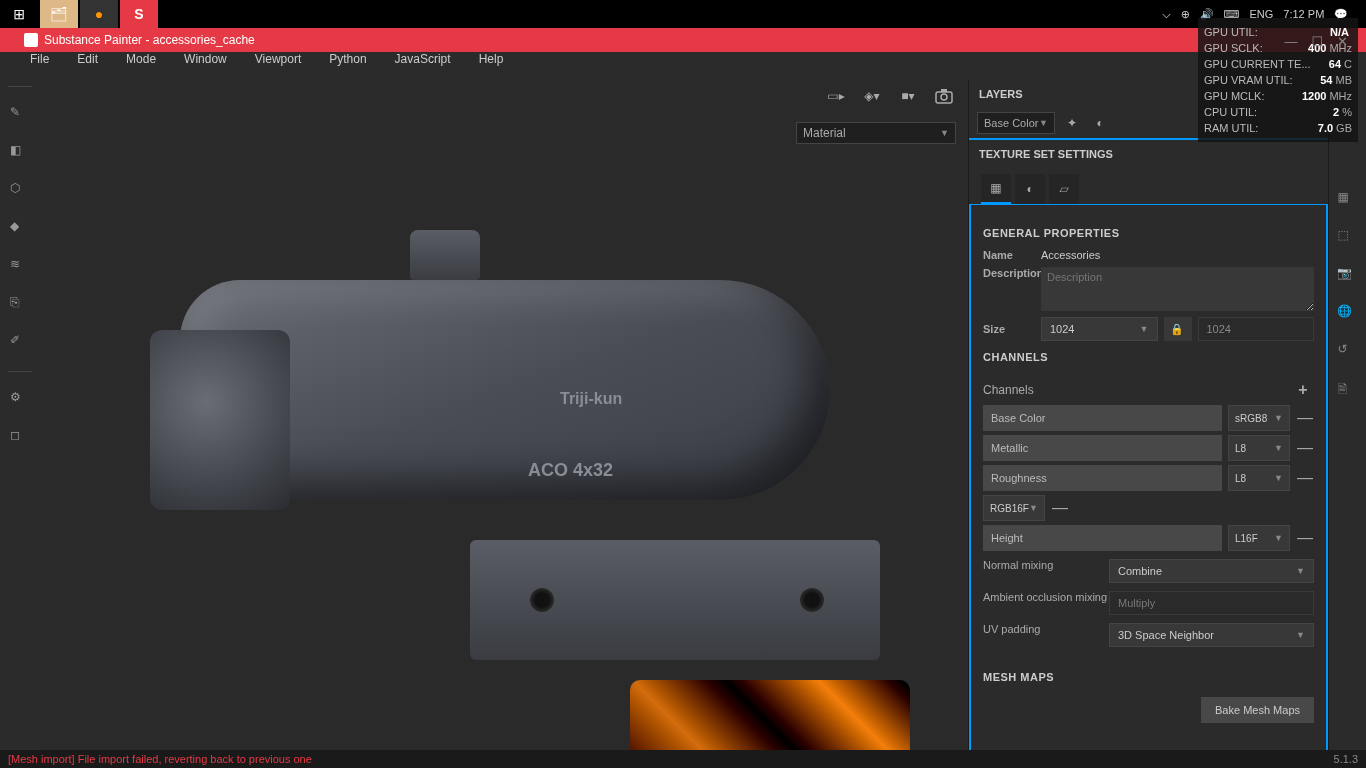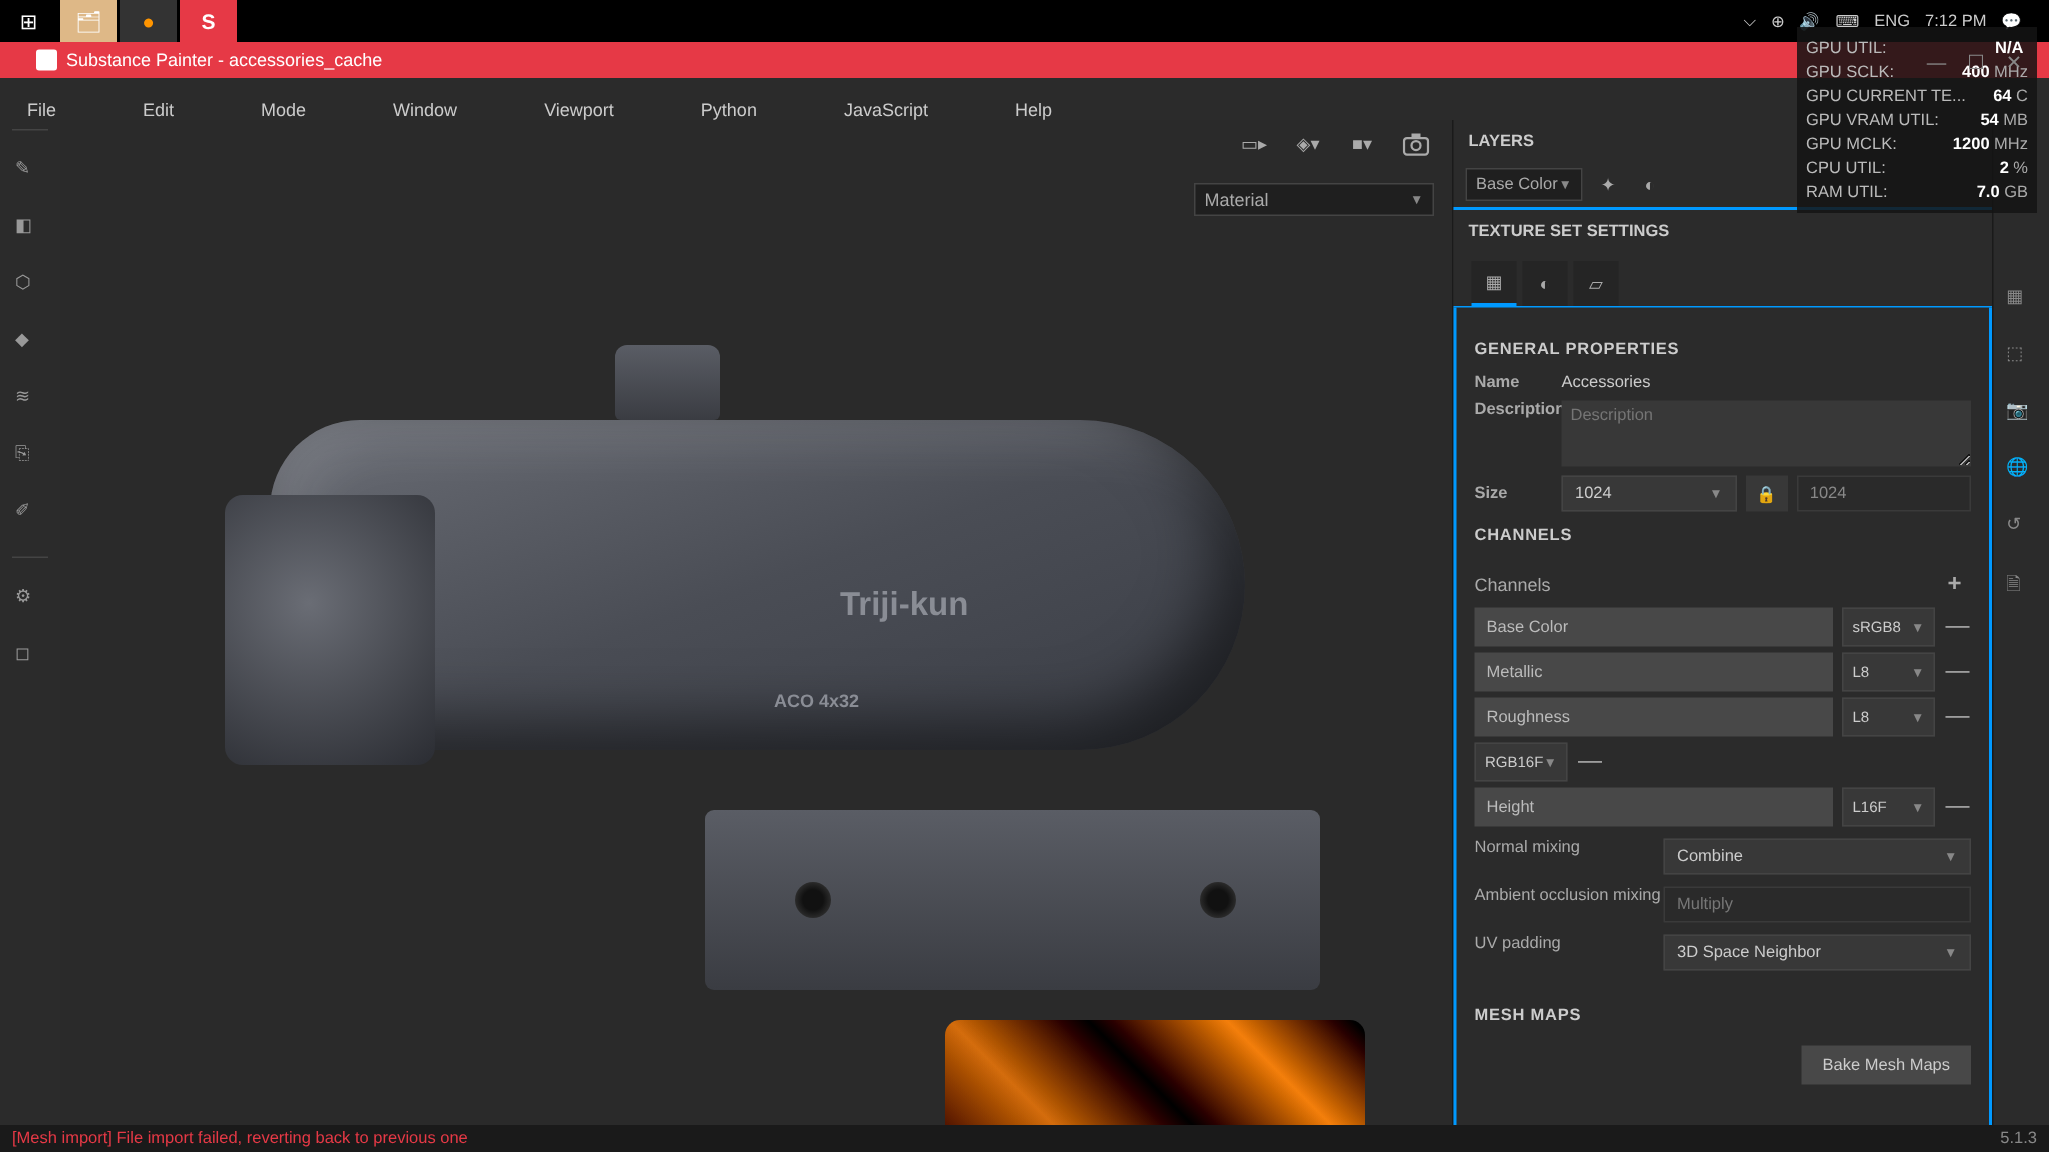--- a/index.html
+++ b/index.html
@@ -14,40 +14,40 @@
 .taskbar-icon.ff { background: #333; color: #ff9500; }
 .taskbar-icon.sp { background: #e63946; color: #fff; font-weight: bold; }
 .taskbar-right { margin-left: auto; display: flex; gap: 10px; align-items: center; padding-right: 18px; color: #ccc; font-size: 11px; }
 .tray-icon { color: #ccc; }
 
 
 .titlebar { height: 24px; background: #e63946; color: #fff; display: flex; align-items: center; padding-left: 24px; font-size: 12px; }
 .titlebar-icon { width: 14px; height: 14px; background: #fff; margin-right: 6px; border-radius: 2px; }
 
 
-.menubar { height: 28px; background: #2b2b2b; display: flex; align-items: flex-end; padding-left: 4px; gap: 30px; }
+.menubar { height: 28px; background: #2b2b2b; display: flex; align-items: flex-start; padding-left: 16px; }
 .menu-item { padding: 0 14px; color: #ccc; cursor: pointer; }
 
 
 .main { display: flex; height: 688px; }
 .left-toolbar { width: 40px; background: #2b2b2b; display: flex; flex-direction: column; padding-top: 6px; gap: 18px; align-items: center; }
 .tool-icon { width: 20px; height: 20px; color: #999; cursor: pointer; }
 .tool-sep { width: 24px; height: 1px; background: #444; }
 
 .viewport { flex: 1; background: #2a2a2a; position: relative; }
 .viewport-toolbar { position: absolute; top: 4px; right: 12px; display: flex; gap: 12px; align-items: center; }
 .vp-icon { width: 24px; height: 24px; color: #aaa; cursor: pointer; display: flex; align-items: center; justify-content: center; }
 .material-select { position: absolute; top: 42px; right: 12px; width: 160px; height: 22px; background: #1f1f1f; border: 1px solid #444; color: #aaa; padding: 0 6px; display: flex; align-items: center; justify-content: space-between; }
 .scope-render { position: absolute; left: 80px; top: 120px; width: 740px; height: 400px; }
 .scope-body { position: absolute; left: 60px; top: 80px; width: 650px; height: 220px; background: linear-gradient(160deg, #6a6d75, #4a4d55, #3a3d45); border-radius: 60px 110px 110px 60px; box-shadow: inset -20px -20px 40px rgba(0,0,0,0.5), inset 20px 20px 30px rgba(255,255,255,0.1); }
 .scope-front { position: absolute; left: 30px; top: 130px; width: 140px; height: 180px; background: radial-gradient(circle at 40% 40%, #6a6d75, #2a2c32); border-radius: 12px; }
 .scope-knob { position: absolute; left: 290px; top: 30px; width: 70px; height: 50px; background: linear-gradient(180deg, #5a5d65, #3a3c42); border-radius: 8px 8px 4px 4px; }
 .scope-mount { position: absolute; left: 350px; top: 340px; width: 410px; height: 120px; background: linear-gradient(180deg, #5a5d65, #3a3c42); border-radius: 6px; }
 .mount-hole { position: absolute; width: 24px; height: 24px; background: radial-gradient(circle, #111 40%, #444); border-radius: 50%; top: 48px; }
-.scope-text { position: absolute; color: #8a8d95; font-size: 22px; font-weight: bold; }
+.scope-text { position: absolute; color: #8a8d95; font-size: 16px; font-weight: bold; }
 .copper-blob { position: absolute; left: 590px; top: 600px; width: 280px; height: 90px; background: linear-gradient(45deg, #4a2810, #b87333, #2a1805, #cd7f32, #1a0f05); border-radius: 10px; filter: contrast(1.5); }
 
 
 .right { width: 398px; display: flex; }
 .panels { flex: 1; background: #2b2b2b; border-left: 1px solid #1a1a1a; }
 .panel-header { height: 28px; display: flex; align-items: center; padding: 0 10px; color: #ccc; font-weight: bold; font-size: 11px; }
 .layers-toolbar { height: 30px; display: flex; align-items: center; padding: 0 8px; gap: 6px; }
 .sel-box { height: 22px; background: #1f1f1f; border: 1px solid #444; color: #aaa; padding: 0 6px; display: flex; align-items: center; justify-content: space-between; font-size: 11px; }
 .icon-btn { width: 22px; height: 22px; color: #aaa; cursor: pointer; display: flex; align-items: center; justify-content: center; }
 
@@ -175,21 +175,21 @@
     </div>
     <div class="scope-render">
       <div class="scope-knob"></div>
       <div class="scope-body"></div>
       <div class="scope-front"></div>
       <div class="scope-mount">
         <div class="mount-hole" style="left:60px"></div>
         <div class="mount-hole" style="left:330px"></div>
       </div>
       <div class="scope-text" style="left:440px; top:190px">Triji-kun</div>
-      <div class="scope-text" style="left:396px; top:260px; font-size:12px">ACO 4x32</div>
+      <div class="scope-text" style="left:408px; top:260px; font-size:18px">ACO 4x32</div>
     </div>
     <div class="copper-blob"></div>
   </div>
 
   <div class="right">
     <div class="panels">
       <div class="panel-header">
         <span>LAYERS</span>
       </div>
       <div class="layers-toolbar">

